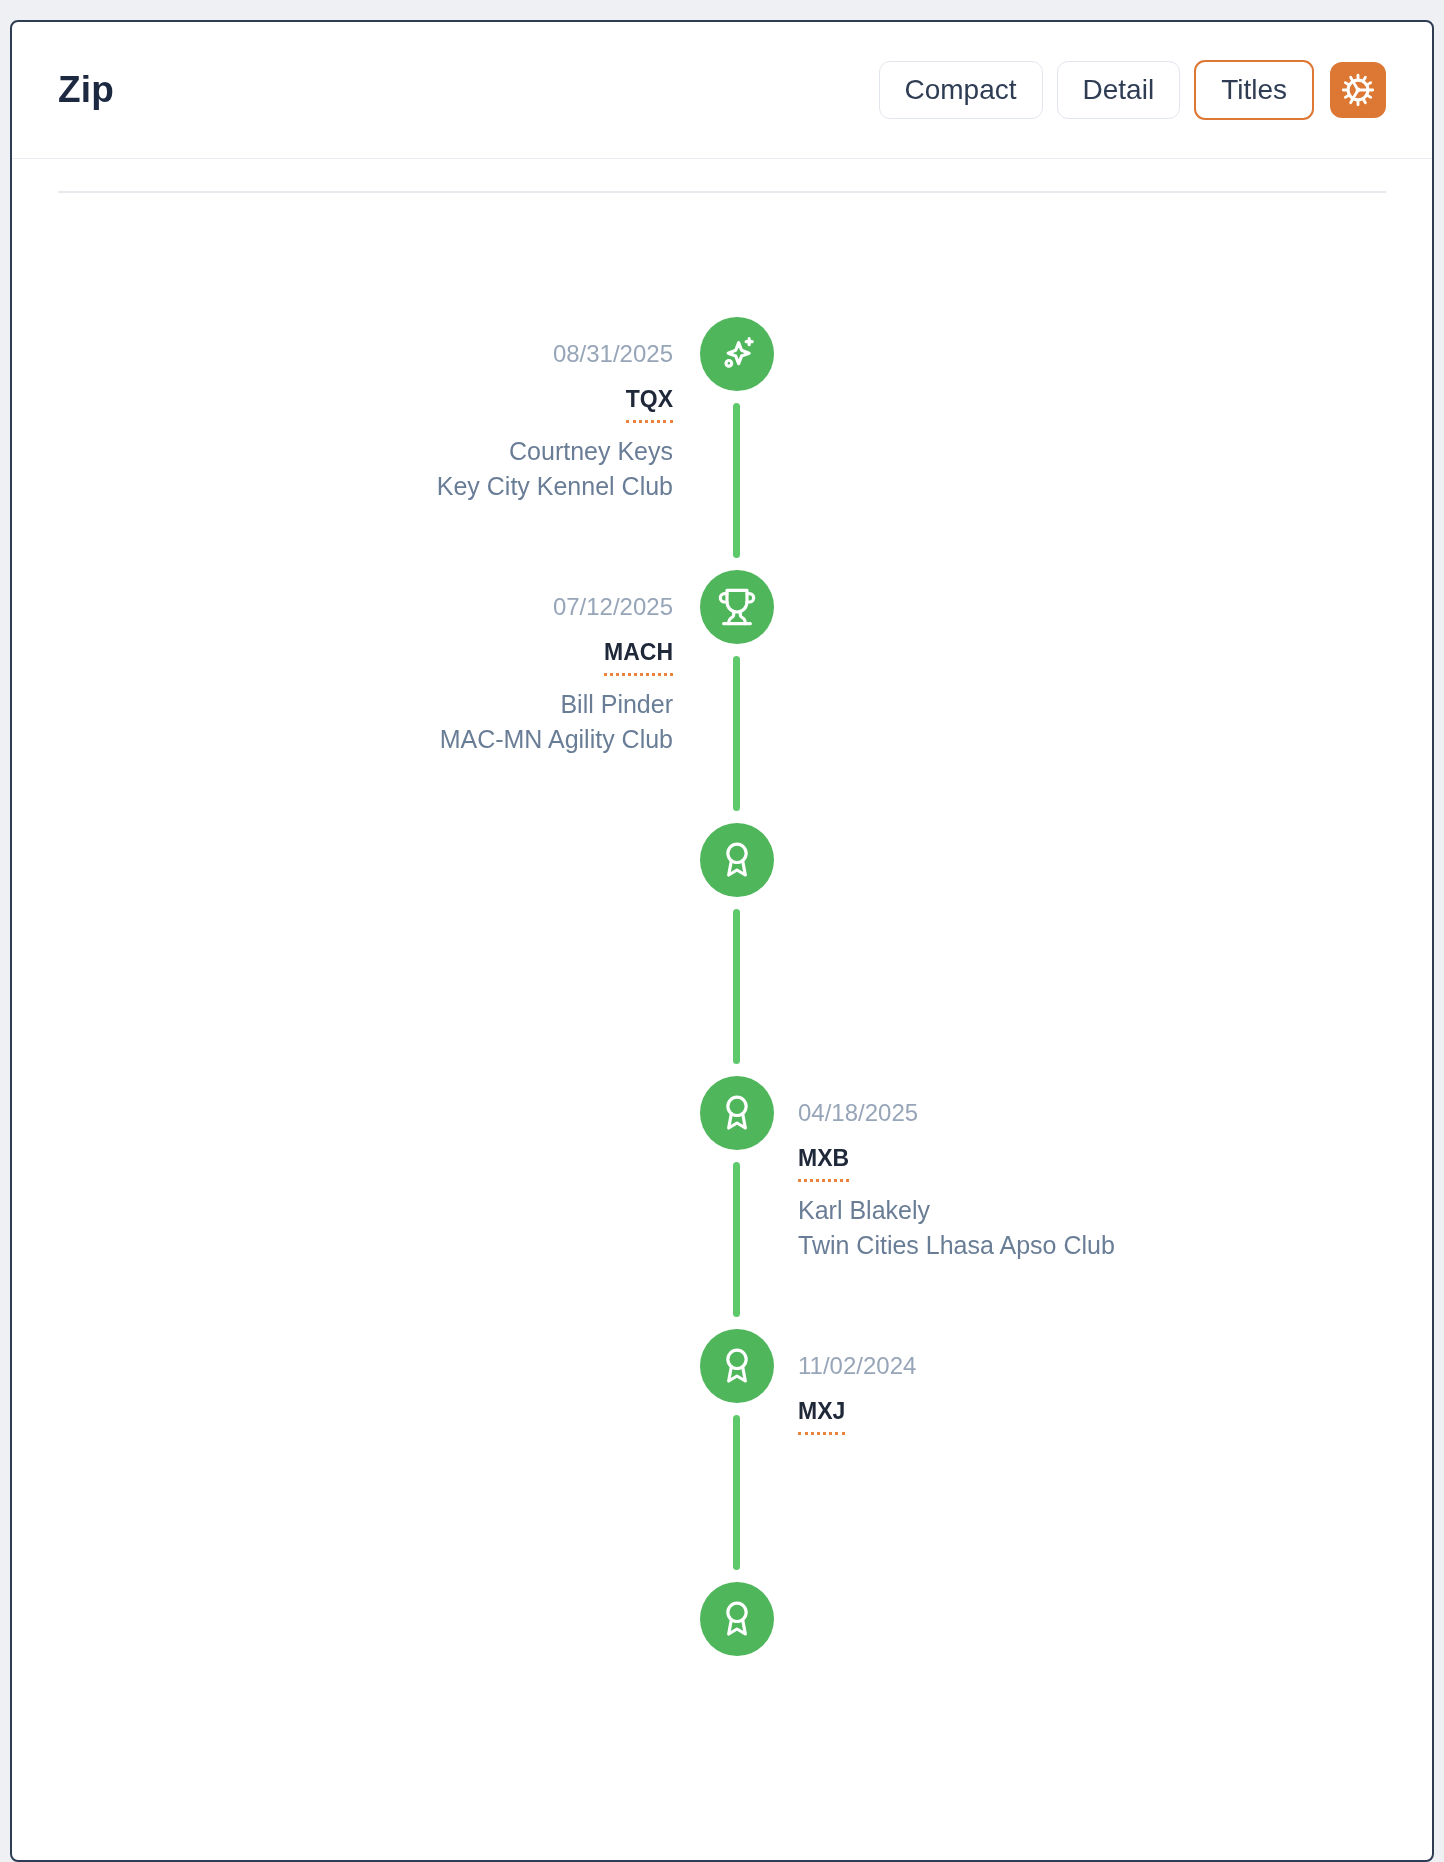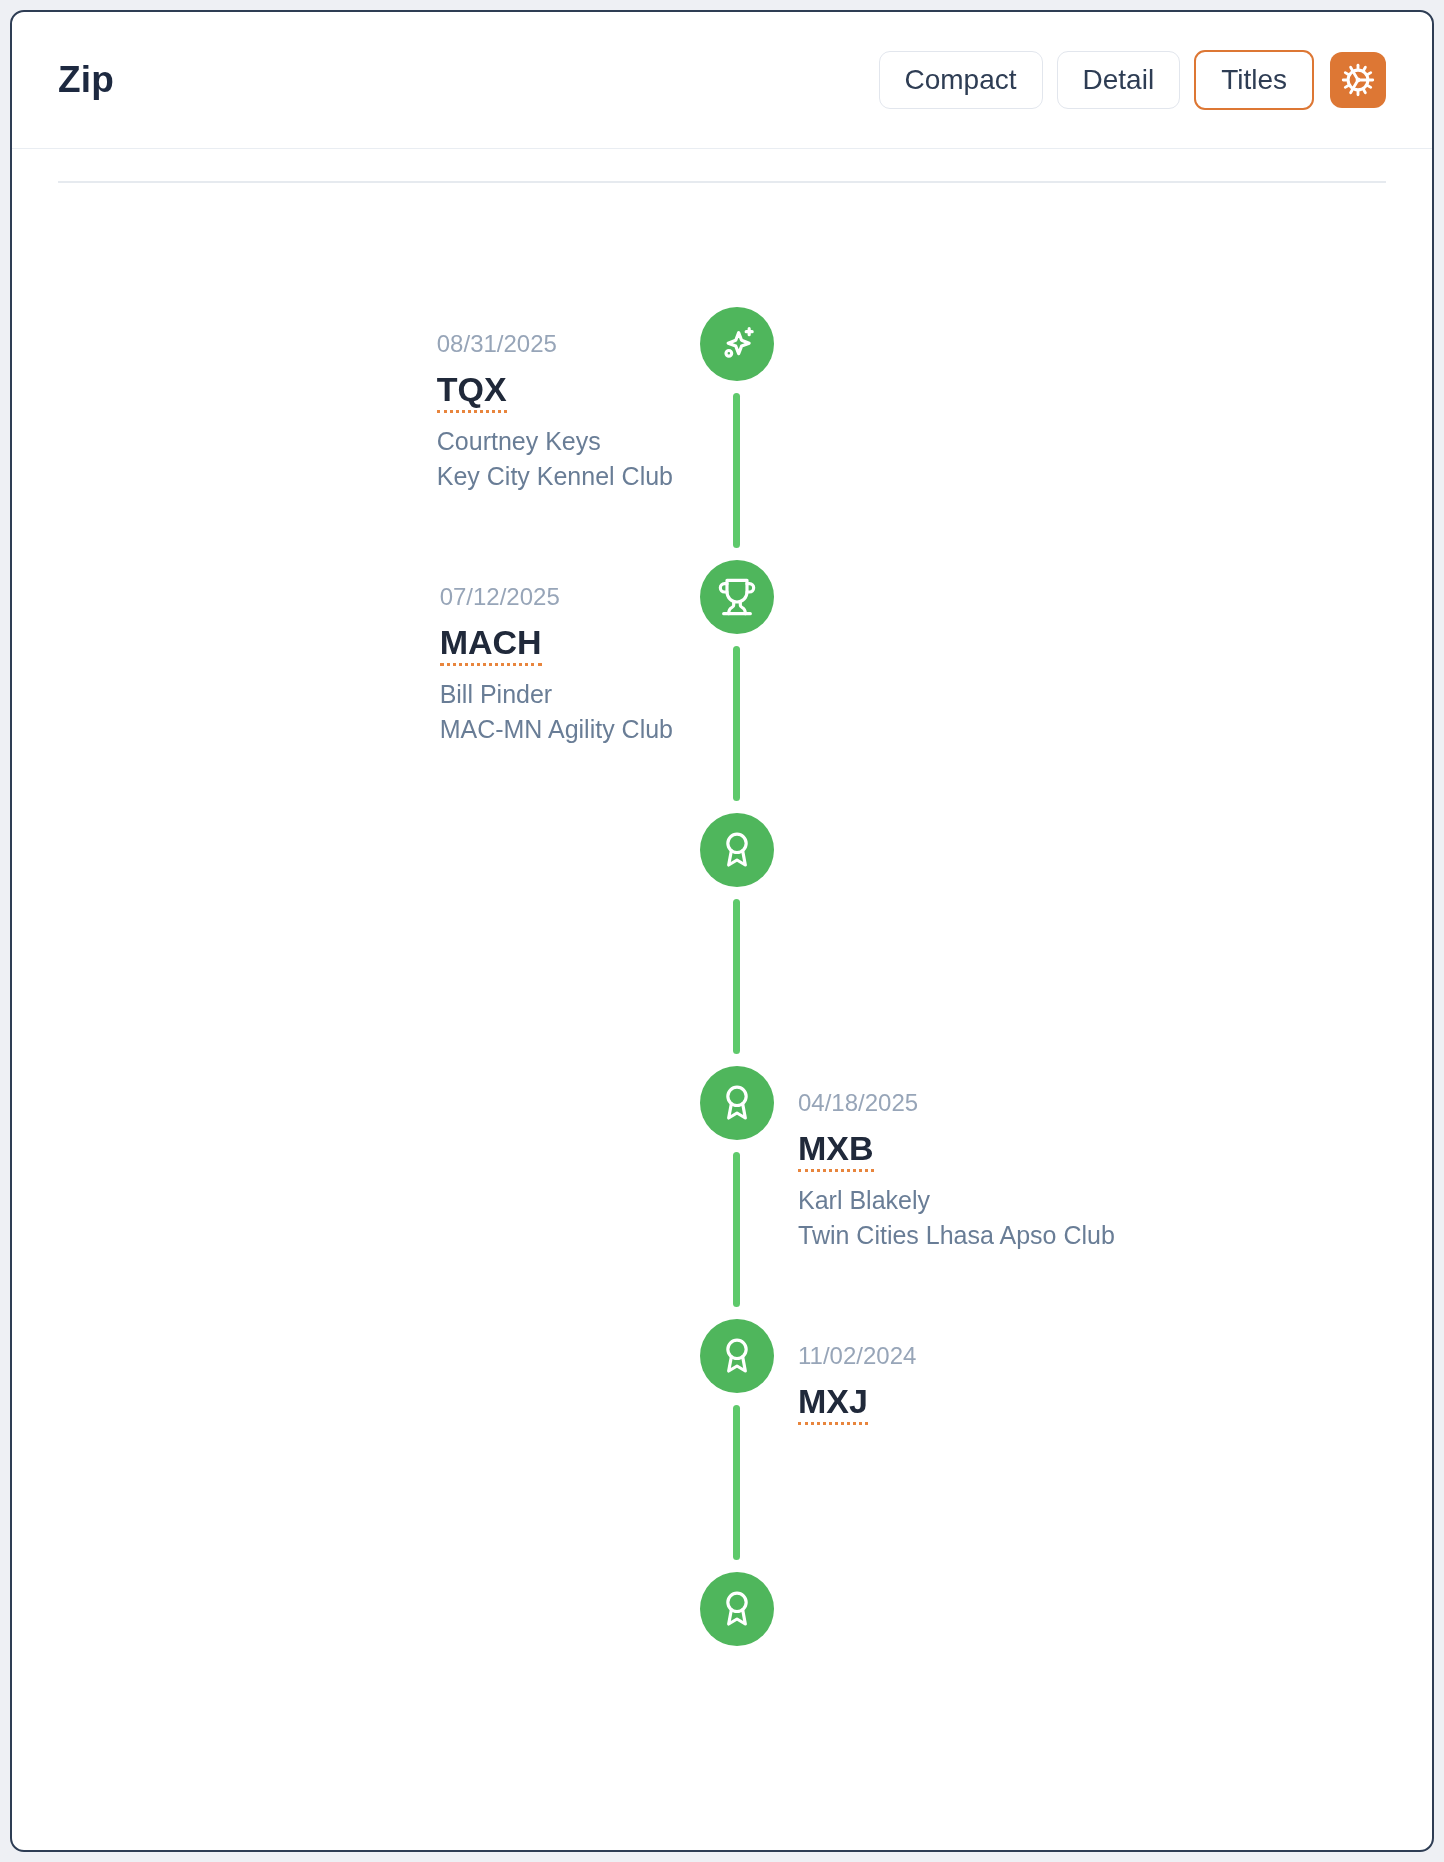--- a/index.html
+++ b/index.html
@@ -9,24 +9,24 @@
     font-family: "Liberation Sans", sans-serif;
     color: #253246;
     --accent: #dd7734;
     --line-color: #5ec96b;
     --node-color: #4fb65c;
     --underline-color: #e8853d;
   }
   .card {
     position: relative;
     width: 1424px; height: 1842px;
-    margin: 10px auto 0 auto;
+    margin: 20px auto 0 auto;
     background: #ffffff;
     border: 2.5px solid #2e3d54;
-    border-radius: 14px;
+    border-radius: 8px;
     overflow: hidden;
   }
   
   .card-header {
     display: flex; align-items: center; justify-content: space-between;
     height: 137px;
     padding: 0 46px;
     border-bottom: 1px solid #e9edf2;
   }
   .page-title { font-size: 37px; font-weight: 700; color: #1d2940; letter-spacing: 0.2px; }
@@ -68,27 +68,27 @@
   .tl-node {
     position: absolute;
     left: 688px;
     width: 74px; height: 74px;
     border-radius: 50%;
     background: var(--node-color);
     display: flex; align-items: center; justify-content: center;
   }
   .tl-node svg { width: 40px; height: 40px; }
   .entry { position: absolute; }
-  .entry.left  { right: 759px; }
+  .entry.left  { right: 759px; text-align: right; }
   .entry.right { left: 786px;  text-align: left; }
   .entry-date { font-size: 24px; line-height: 28px; color: #97a5b8; }
   .entry-title-wrap { margin-top: 14px; line-height: 34px; }
   .entry-title {
     display: inline-block;
-    font-size: 34px; font-weight: 600; color: #20293a;
+    font-size: 23px; font-weight: 600; color: #20293a;
     line-height: 34px;
     padding-bottom: 4px;
     border-bottom: 3.5px dotted var(--underline-color);
     cursor: pointer;
   }
   .entry-person { margin-top: 12px; font-size: 25px; line-height: 32px; color: #697d96; }
   .entry-club   { font-size: 25px; line-height: 38px; color: #697d96; }
 </style>
 </head>
 <body style="--accent: #dd7734; --line-color: #5ec96b; --node-color: #4fb65c; --underline-color: #e8853d;">

